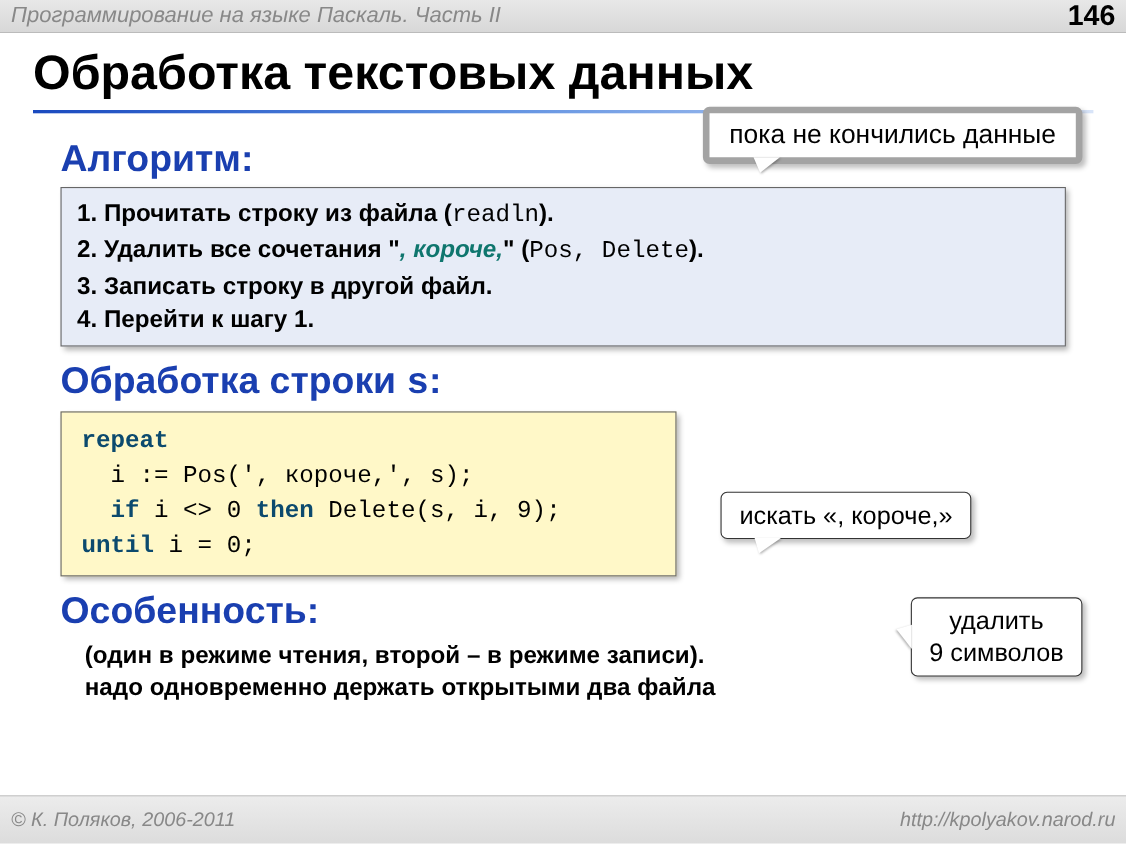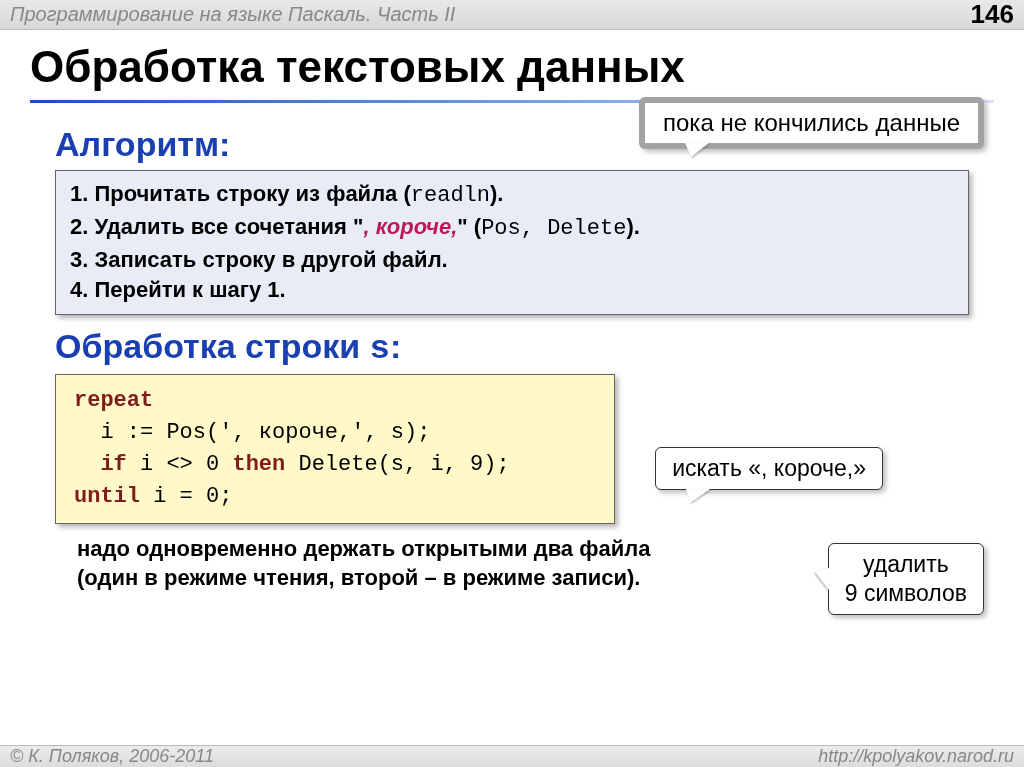--- a/index.html
+++ b/index.html
@@ -68,35 +68,35 @@
     background: #e7ecf7;
     border: 1px solid #666;
     box-shadow: 3px 3px 5px rgba(0,0,0,0.3);
     padding: 8px 14px;
     font-size: 22px;
     font-weight: bold;
     line-height: 1.4;
     margin: 6px 0 6px 0;
   }
   .algo-box .mono { font-family: "Courier New", monospace; font-weight: normal; }
-  .red-italic { color: #be185d; font-style: italic; font-weight: bold; }
+  .red-italic { color: #0f766e; font-style: italic; font-weight: bold; }
   .code-box {
     background: #fff8c8;
     border: 1px solid #666;
     box-shadow: 3px 3px 5px rgba(0,0,0,0.3);
     padding: 10px 18px;
     font-family: "Courier New", monospace;
     font-size: 22px;
     line-height: 1.45;
     white-space: pre;
     margin: 6px 0 10px 0;
     width: 560px;
     position: relative;
   }
-  .kw { color: #7f1d1d; font-weight: bold; }
+  .kw { color: #0c4a6e; font-weight: bold; }
   .callout {
     position: absolute;
     background: #fff;
     border: 1px solid #333;
     border-radius: 6px;
     box-shadow: 3px 3px 5px rgba(0,0,0,0.25);
     padding: 6px 16px;
     font-size: 23px;
     text-align: center;
     line-height: 1.25;
@@ -106,21 +106,21 @@
   .feature-text {
     font-size: 22px;
     font-weight: bold;
     margin-left: 22px;
     line-height: 1.35;
     margin-top: 4px;
   }
   .footer {
     position: absolute;
     bottom: 0; left: 0; right: 0;
-    height: 22px;
+    height: 44px;
     background: linear-gradient(#ececec, #dcdcdc);
     border-top: 1px solid #bbb;
     display: flex;
     align-items: center;
     justify-content: space-between;
     padding: 0 10px;
     font-style: italic;
     color: #888;
     font-size: 18px;
   }
@@ -195,23 +195,24 @@
     <span>искать «, короче,»</span>
     <div class="tail tail-cs"></div>
   </div>
 
   <div class="callout callout-delete">
     <div>удалить</div>
     <div>9 символов</div>
     <div class="tail tail-cd"></div>
   </div>
 
+  <div class="section-label">Особенность:</div>
   <div class="feature-text">
+    <div>(один в режиме чтения, второй – в режиме записи).</div>
     <div>надо одновременно держать открытыми два файла</div>
-    <div>(один в режиме чтения, второй – в режиме записи).</div>
   </div>
 
 </div>
 
 <div class="footer">
   <span>© К. Поляков, 2006-2011</span>
   <span>http://kpolyakov.narod.ru</span>
 </div>
 
 </body></html>

